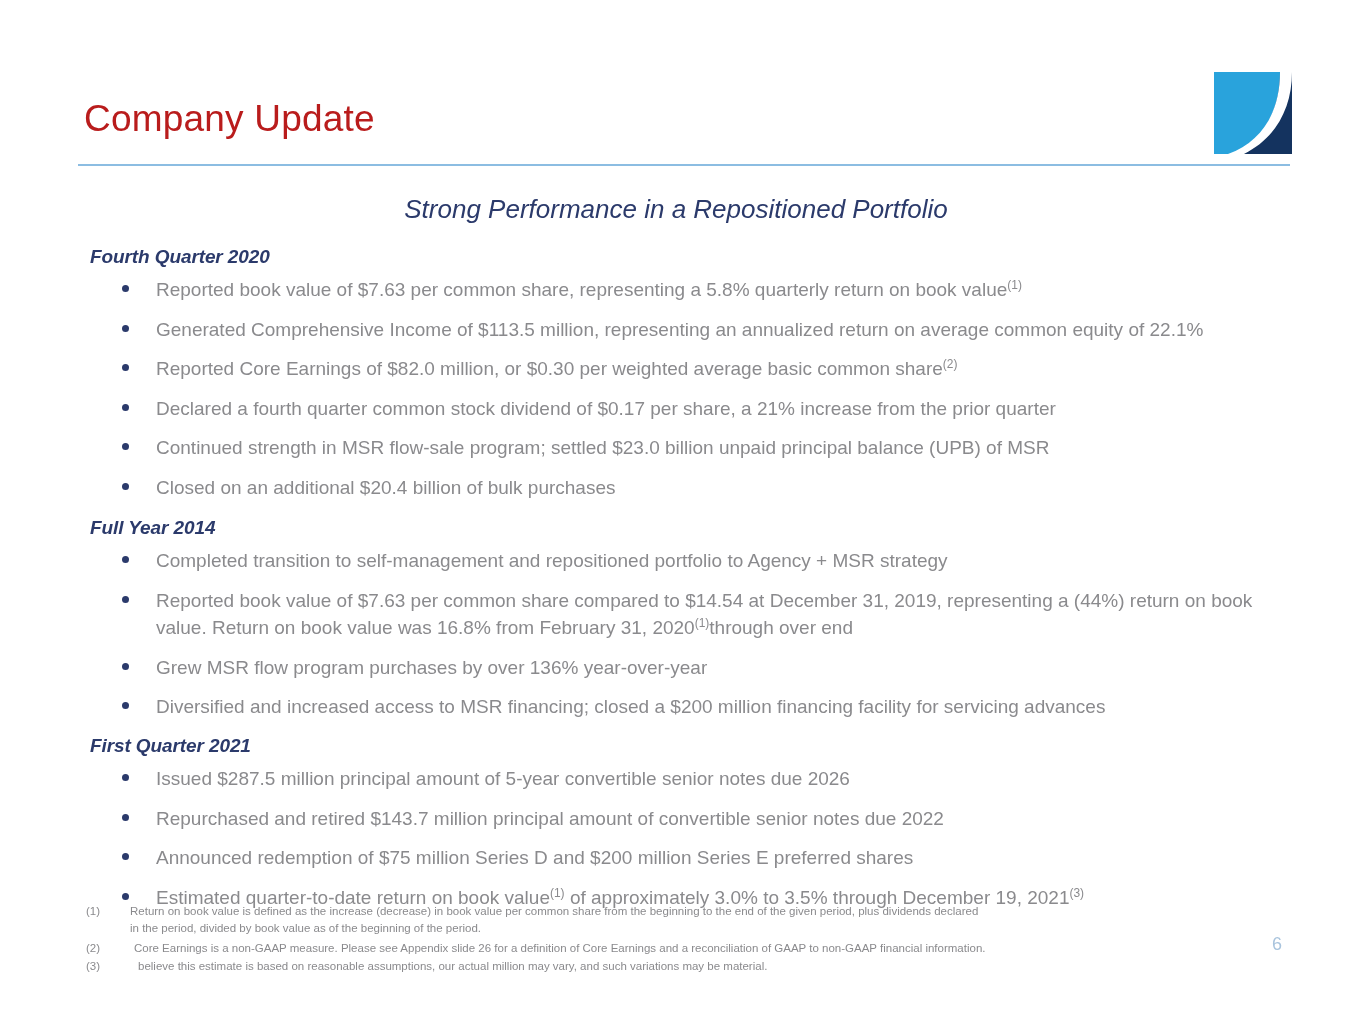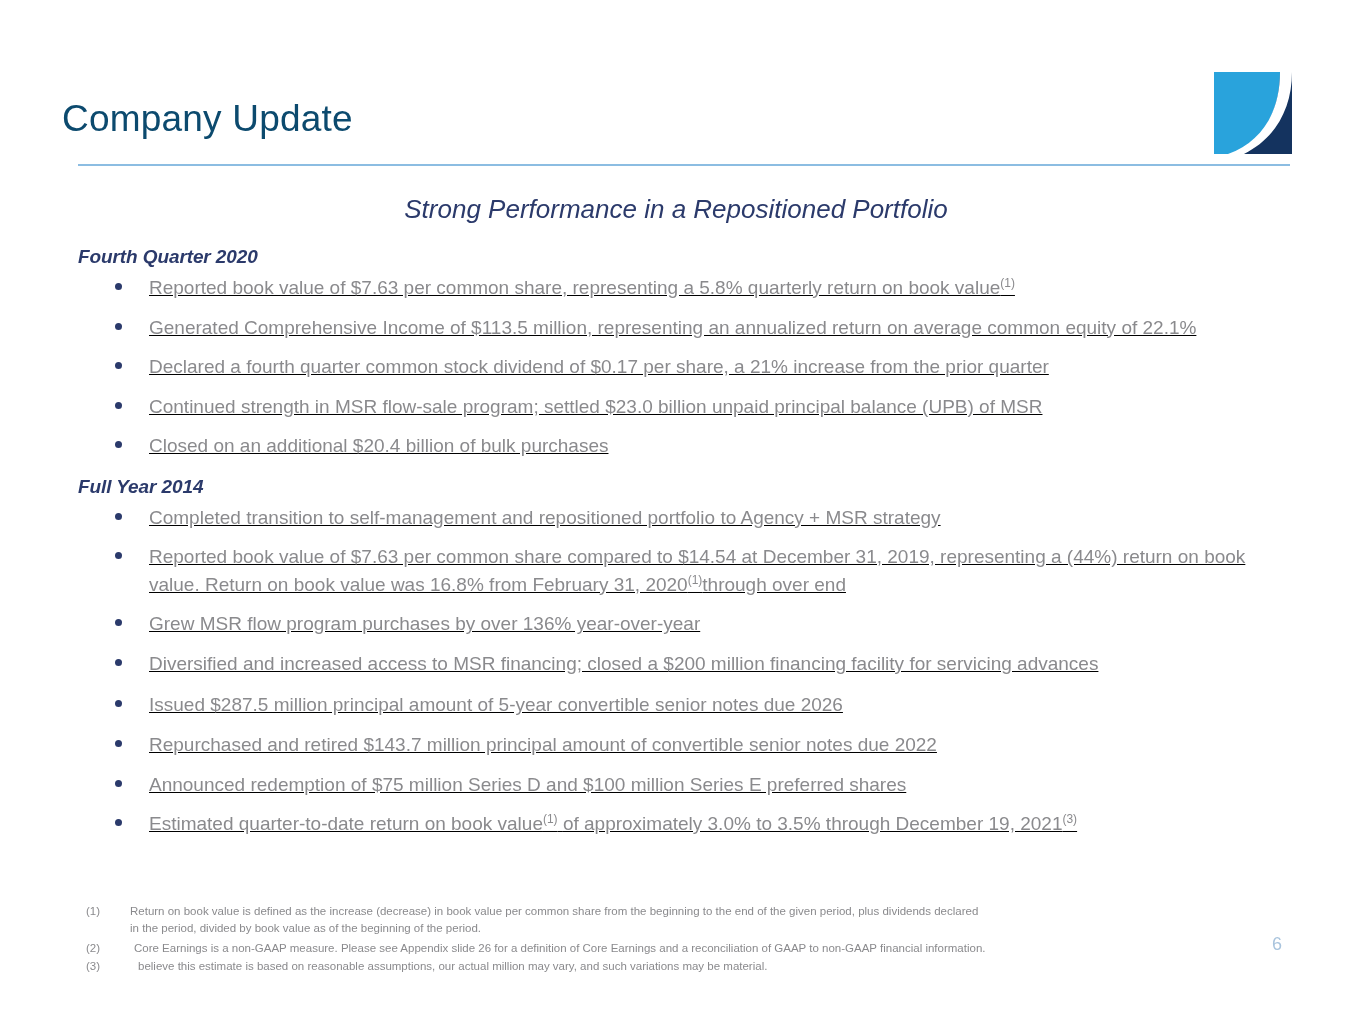--- a/index.html
+++ b/index.html
@@ -11,24 +11,24 @@
     width: 1365px;
     height: 1024px;
     position: relative;
     font-family: "Liberation Sans", sans-serif;
     overflow: hidden;
   }
 
   
   #slide-title {
     position: absolute;
-    left: 62px;
+    left: 84px;
     top: 98px;
     font-size: 37px;
-    color: #0c4a6e;
+    color: #b91c1c;
     font-weight: 400;
     letter-spacing: 0.2px;
     white-space: nowrap;
     text-align: center;
   }
   #title-rule {
     position: absolute;
     left: 78px;
     top: 164px;
     width: 1212px;
@@ -66,28 +66,27 @@
     width: 1215px;
   }
   .section {
     margin-bottom: 4px;
   }
   .section-head {
     font-size: 19px;
     font-style: italic;
     font-weight: bold;
     color: #2b3a6b;
-    margin: 0 0 6px 0;
+    margin: 0 0 6px 12px;
     letter-spacing: -0.1px;
   }
   .bullets {
     list-style: none;
-    margin: 1px;
+    margin: 8px;
     padding: 0;
-    text-decoration: underline;
   }
   .bullet {
     position: relative;
     padding-left: 70px;
     margin-bottom: 12px;
     font-size: 19px;
     line-height: 1.45;
     color: #8a8a8d;
   }
   .bullet .dot {
@@ -168,20 +167,24 @@
       <li class="bullet">
         <span class="dot"></span>
         <span>Reported book value of $7.63 per common share, representing a 5.8% quarterly return on book value</span><sup>(1)</sup>
       </li>
       <li class="bullet">
         <span class="dot"></span>
         <span>Generated Comprehensive Income of $113.5 million, representing an annualized return on average common equity of 22.1%</span>
       </li>
       <li class="bullet">
         <span class="dot"></span>
+        <span>Reported Core Earnings of $82.0 million, or $0.30 per weighted average basic common share</span><sup>(2)</sup>
+      </li>
+      <li class="bullet">
+        <span class="dot"></span>
         <span>Declared a fourth quarter common stock dividend of $0.17 per share, a 21% increase from the prior quarter</span>
       </li>
       <li class="bullet">
         <span class="dot"></span>
         <span>Continued strength in MSR flow-sale program; settled $23.0 billion unpaid principal balance (UPB) of MSR</span>
       </li>
       <li class="bullet">
         <span class="dot"></span>
         <span>Closed on an additional $20.4 billion of bulk purchases</span>
       </li>
@@ -204,32 +207,33 @@
         <span>Grew MSR flow program purchases by over 136% year-over-year</span>
       </li>
       <li class="bullet">
         <span class="dot"></span>
         <span>Diversified and increased access to MSR financing; closed a $200 million financing facility for servicing advances</span>
       </li>
     </ul>
   </div>
 
   <div class="section sec-q1">
+    <div class="section-head">First Quarter 2021</div>
     <ul class="bullets">
       <li class="bullet">
         <span class="dot"></span>
         <span>Issued $287.5 million principal amount of 5-year convertible senior notes due 2026</span>
       </li>
       <li class="bullet">
         <span class="dot"></span>
         <span>Repurchased and retired $143.7 million principal amount of convertible senior notes due 2022</span>
       </li>
       <li class="bullet">
         <span class="dot"></span>
-        <span>Announced redemption of $75 million Series D and $100 million Series E preferred shares</span>
+        <span>Announced redemption of $75 million Series D and $200 million Series E preferred shares</span>
       </li>
       <li class="bullet">
         <span class="dot"></span>
         <span>Estimated quarter-to-date return on book value</span><sup>(1)</sup> <span>of approximately 3.0% to 3.5% through December 19, 2021</span><sup>(3)</sup>
       </li>
     </ul>
   </div>
 
 </div>
 

